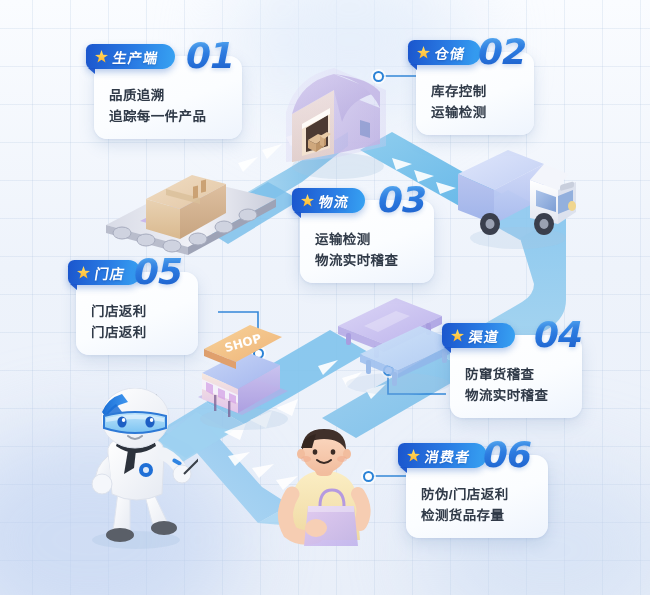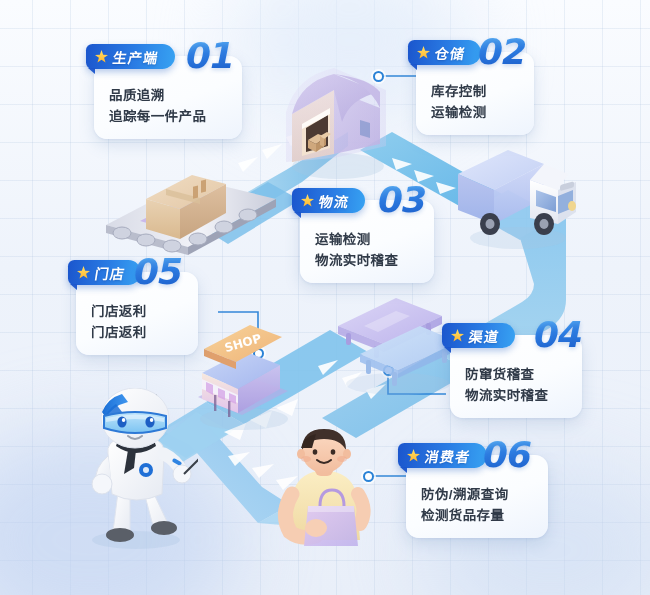--- a/index.html
+++ b/index.html
@@ -579,18 +579,18 @@
     </div>
   </div>
 
   <div class="card" style="left:406px;top:455px;width:142px;">
     <div class="badge">
       <span class="star"></span>
       <span class="btxt">消费者</span>
     </div>
     <div class="num" style="right:17px;">06</div>
     <div class="lines">
-      <div class="ln">防伪/溯源查询</div>
+      <div class="ln">防伪/门店返利</div>
       <div class="ln">检测货品存量</div>
     </div>
   </div>
 
 </div>
 
 </body></html>

